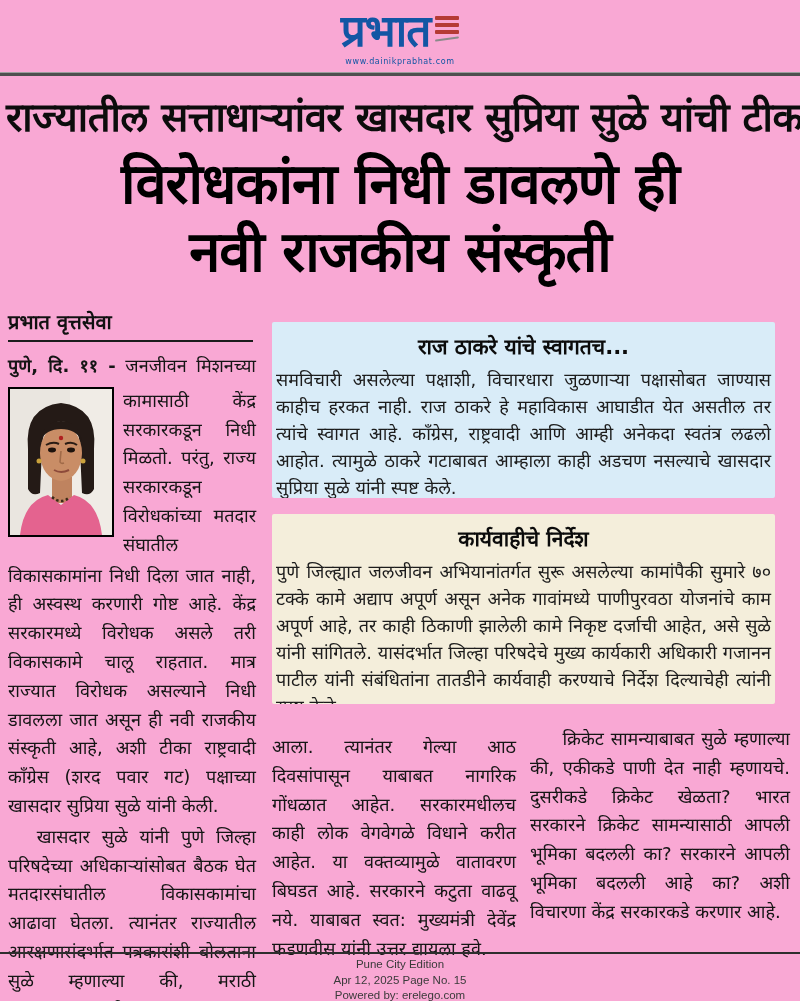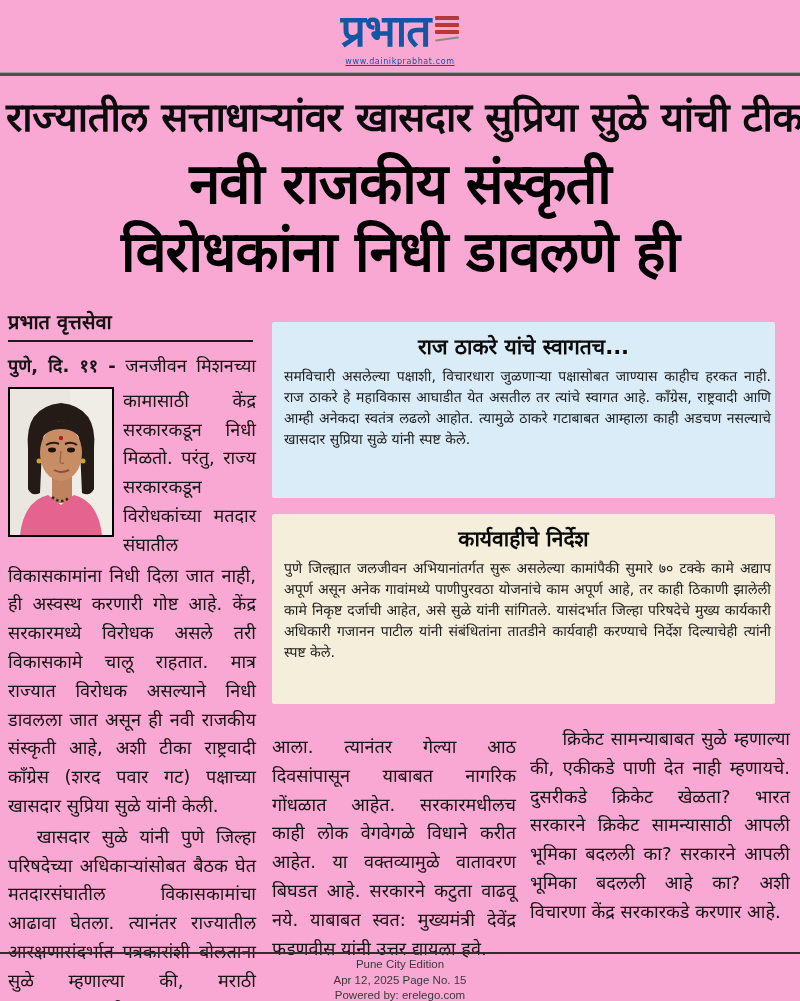--- a/index.html
+++ b/index.html
@@ -11,21 +11,21 @@
     font-family:"DejaVu Sans",sans-serif;
     color:#1a1a1a;
   }
   
   .masthead{position:absolute;top:8px;left:0;width:100%;display:flex;flex-direction:column;align-items:center;}
   .logo-row{display:flex;align-items:flex-start;gap:5px;}
   .logo-text{font-size:44px;font-weight:800;color:#1256a4;line-height:1.05;letter-spacing:-1px;}
   .logo-tagline{display:flex;flex-direction:column;gap:3px;padding-top:8px;}
   .logo-tagline i{display:block;width:24px;height:4px;background:#b53a35;border-radius:1px;}
   .logo-tagline i.swoosh{background:#8a8a8a;height:2px;transform:rotate(-8deg);margin-top:1px;}
-  .logo-url{font-size:8px;color:#1256a4;letter-spacing:.6px;margin-top:3px;text-decoration:underline;}
+  .logo-url{font-size:8px;color:#1256a4;letter-spacing:.6px;margin-top:3px;}
   
   .rule-top{position:absolute;top:72px;left:0;width:800px;height:3px;background:#4f4f4f;border-top:1px solid #9d9d9d;}
   .rule-bottom{position:absolute;top:952px;left:0;width:800px;border-top:2px solid #2e2e2e;}
   
   .kicker{
     position:absolute;top:92px;left:6px;width:790px;
     font-size:40px;font-weight:600;color:#0c0c0c;
     line-height:1.25;white-space:nowrap;letter-spacing:-.5px;
   }
   .headline{
@@ -44,21 +44,21 @@
   .photo-row{display:flex;gap:9px;margin-top:6px;margin-bottom:2px;align-items:flex-start;justify-content:center;}
   .photo-frame{flex:none;width:102px;height:146px;border:2px solid #000;background:#e9e5df;}
   .photo-frame svg{display:block;}
   .beside-photo{flex:1;}
   .para2{text-indent:1.6em;margin-top:2px;}
   .col2{position:absolute;top:733px;left:272px;width:244px;}
   .col3{position:absolute;top:725px;left:530px;width:260px;text-indent:1.8em;}
   
   .hbox{position:absolute;left:272px;width:495px;padding:10px 4px;overflow:hidden;border-radius:2px;}
   .hbox-title{text-align:center;font-size:21px;font-weight:700;color:#0b0b0b;margin-bottom:6px;}
-  .hbox-body{font-size:14px;line-height:1.5;text-align:justify;color:#1c1c1c;margin-left:8px;}
+  .hbox-body{font-size:18px;line-height:1.5;text-align:justify;color:#1c1c1c;}
   .hbox1{top:322px;height:156px;background:#d9ecf8;}
   .hbox2{top:514px;height:170px;background:#f4eedb;}
   
   .footer{
     position:absolute;top:957px;left:0;width:800px;text-align:center;
     font-family:"Liberation Sans",sans-serif;font-size:11.5px;color:#3a3a3a;line-height:1.35;
   }
 </style>
 </head>
 <body>
@@ -76,22 +76,22 @@
       </div>
     </div>
     <div class="logo-url">www.dainikprabhat.com</div>
   </div>
 
   <div class="rule-top"></div>
 
   <div class="kicker">राज्यातील सत्ताधाऱ्यांवर खासदार सुप्रिया सुळे यांची टीका</div>
 
   <div class="headline">
+    <div>विरोधकांना निधी डावलणे ही</div>
     <div>नवी राजकीय संस्कृती</div>
-    <div>विरोधकांना निधी डावलणे ही</div>
   </div>
 
   <div class="byline">प्रभात वृत्तसेवा</div>
   <div class="byline-rule"></div>
 
   <div class="col1 bodytext">
     <div class="lead-line">
       <span class="dateline">पुणे, दि. ११ -</span>
       <span>जनजीवन मिशनच्या</span>
     </div>

